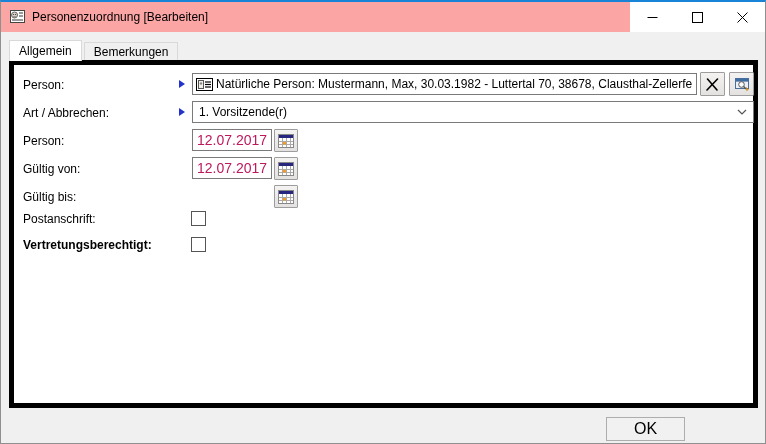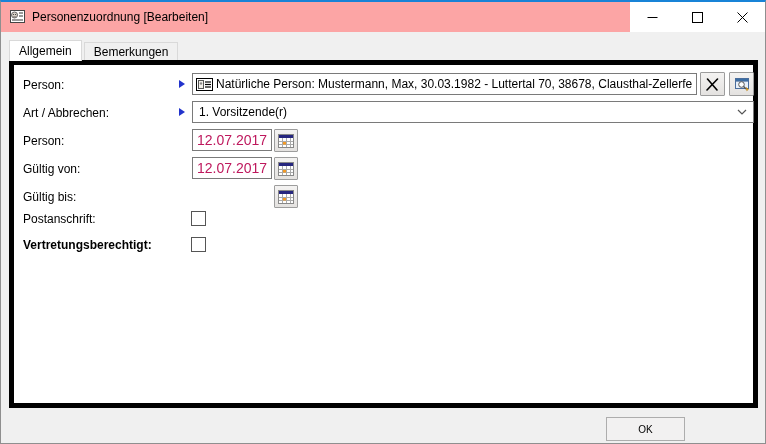--- a/index.html
+++ b/index.html
@@ -72,21 +72,21 @@
 
   .checkbox {
     position: absolute; left: 177px; width: 15px; height: 15px;
     background: #ffffff; border: 1px solid #555555;
   }
 
   
   .footer-btn {
     position: absolute; top: 415px; height: 24px;
     background: #f2f1f1; border: 1px solid #adadad;
-    font-family: "Liberation Sans", "DejaVu Sans", sans-serif; font-size: 10px; color: #000;
+    font-family: "Liberation Sans", "DejaVu Sans", sans-serif; font-size: 16px; color: #000;
     display: flex; align-items: center; justify-content: center;
   }
   .ok-btn { left: 605px; width: 79px; }
   .cancel-btn { left: 689px; width: 70px; }
 </style>
 </head>
 <body>
 
 <div class="dialog">
 

